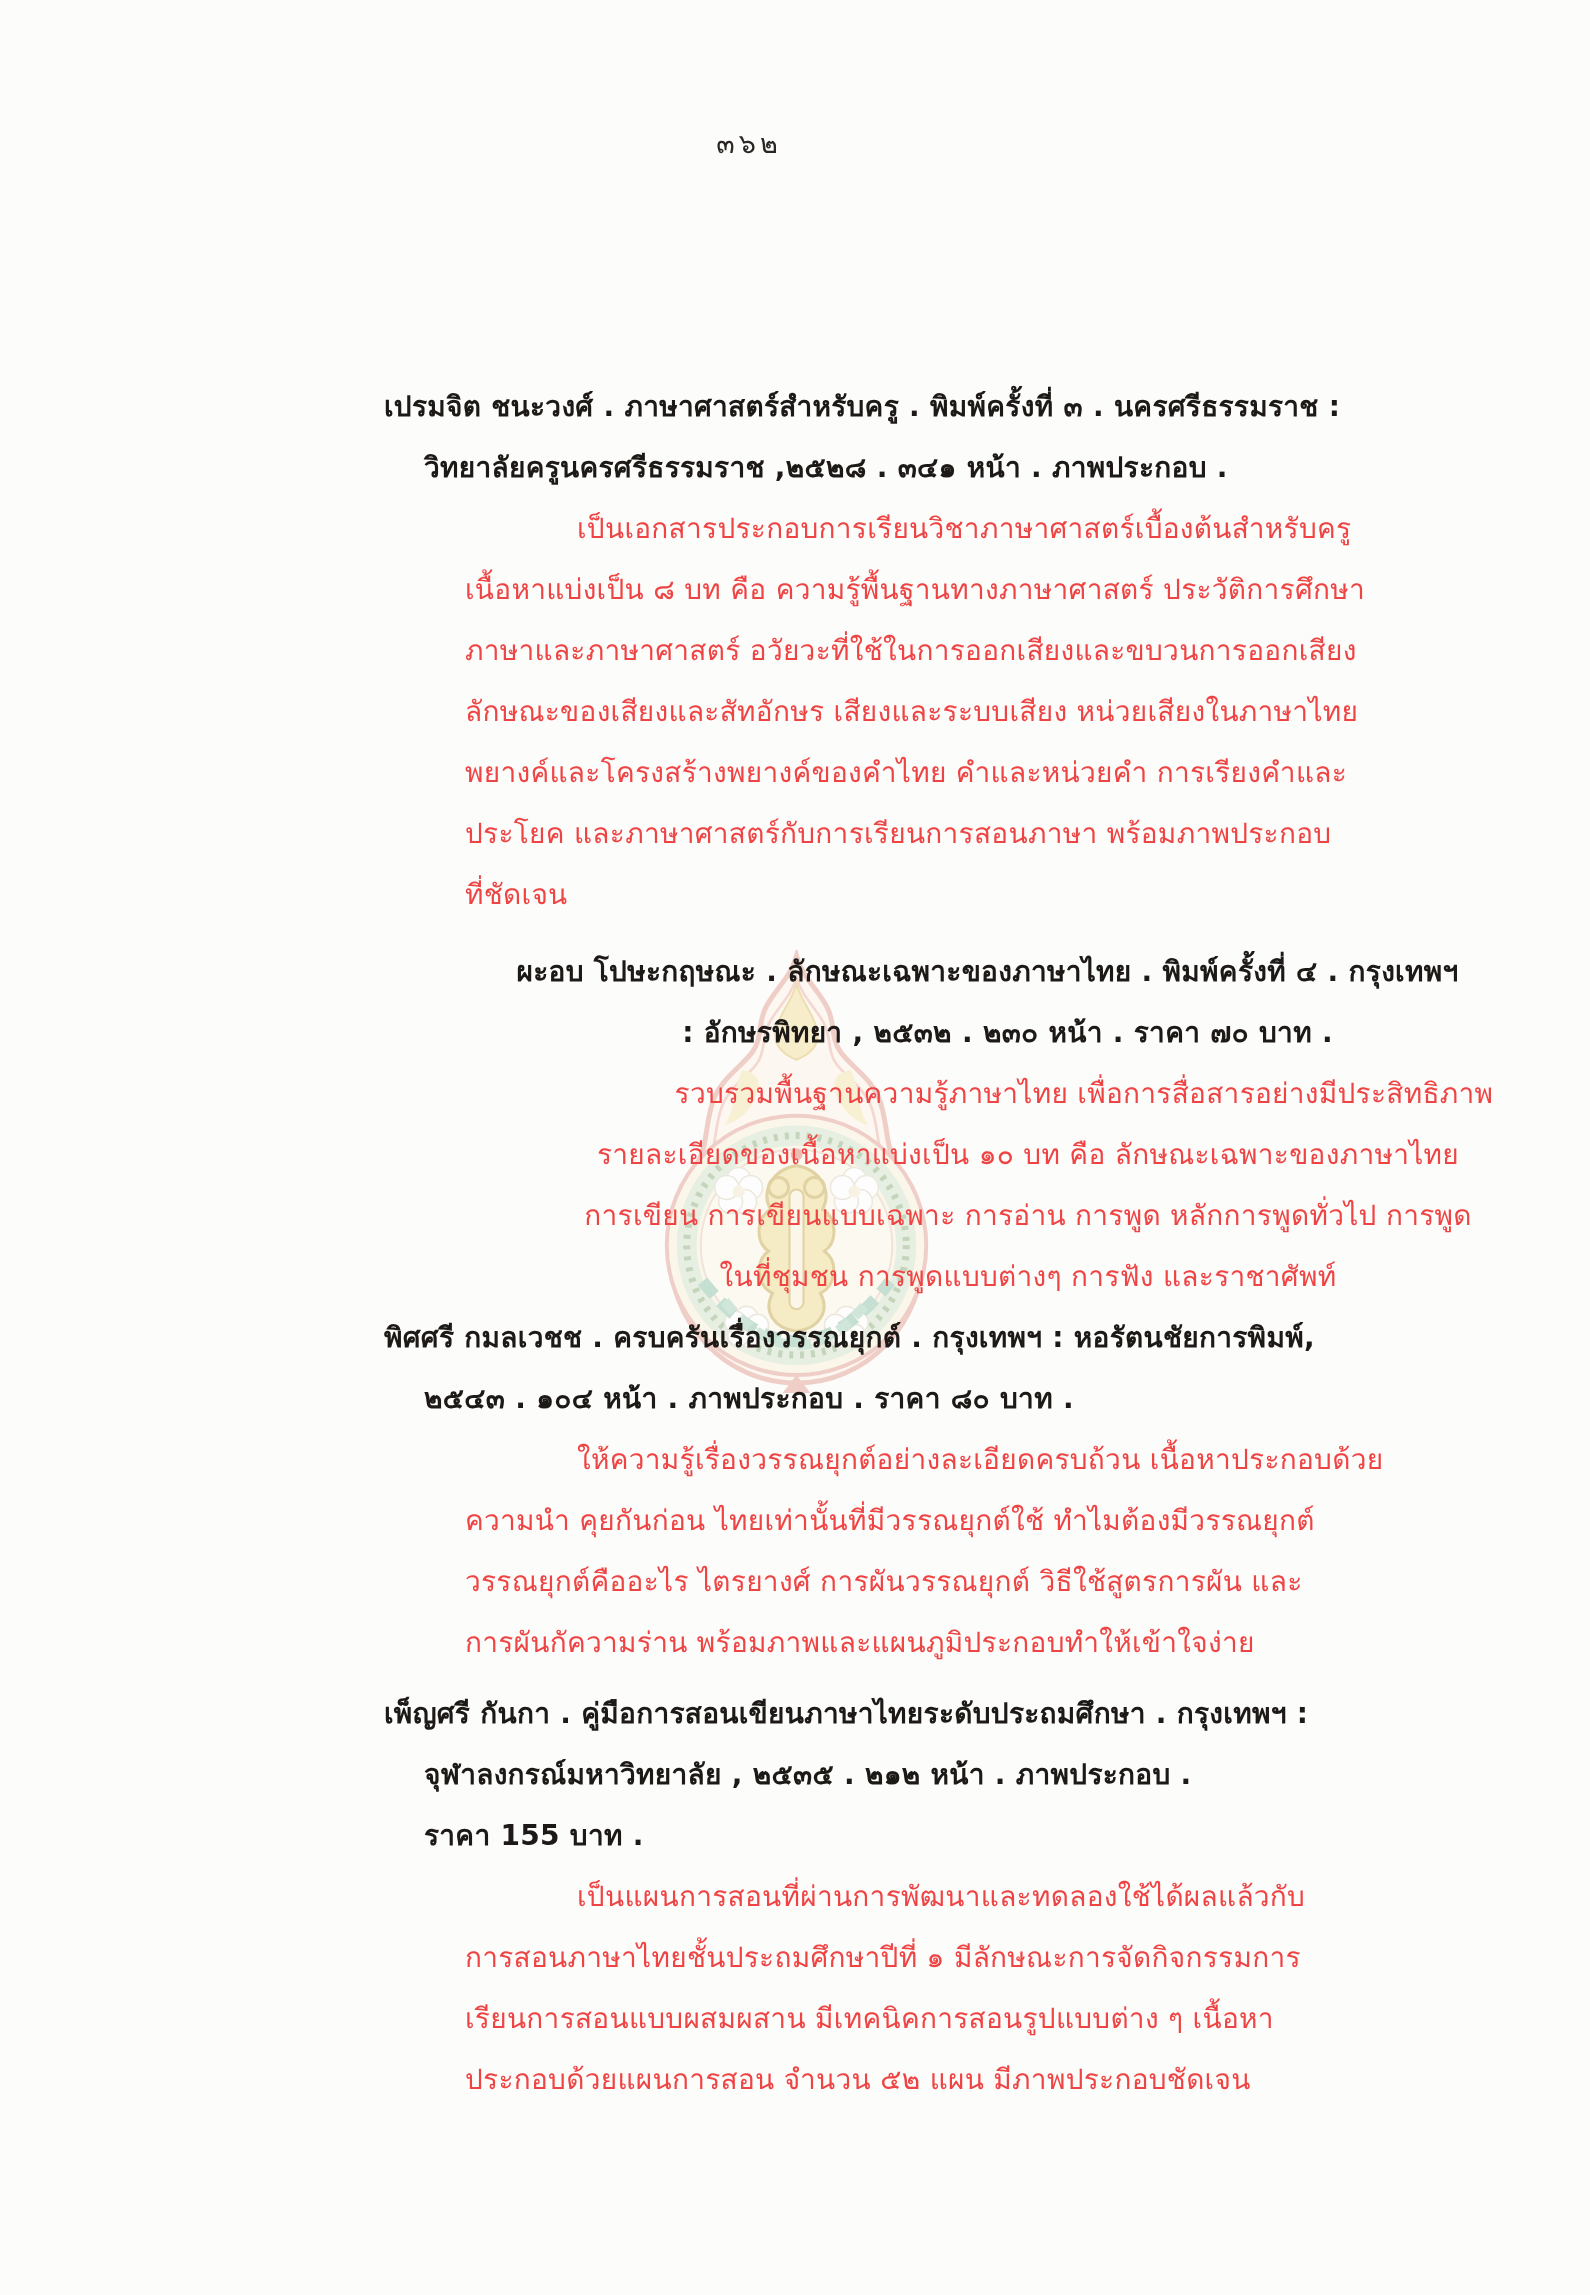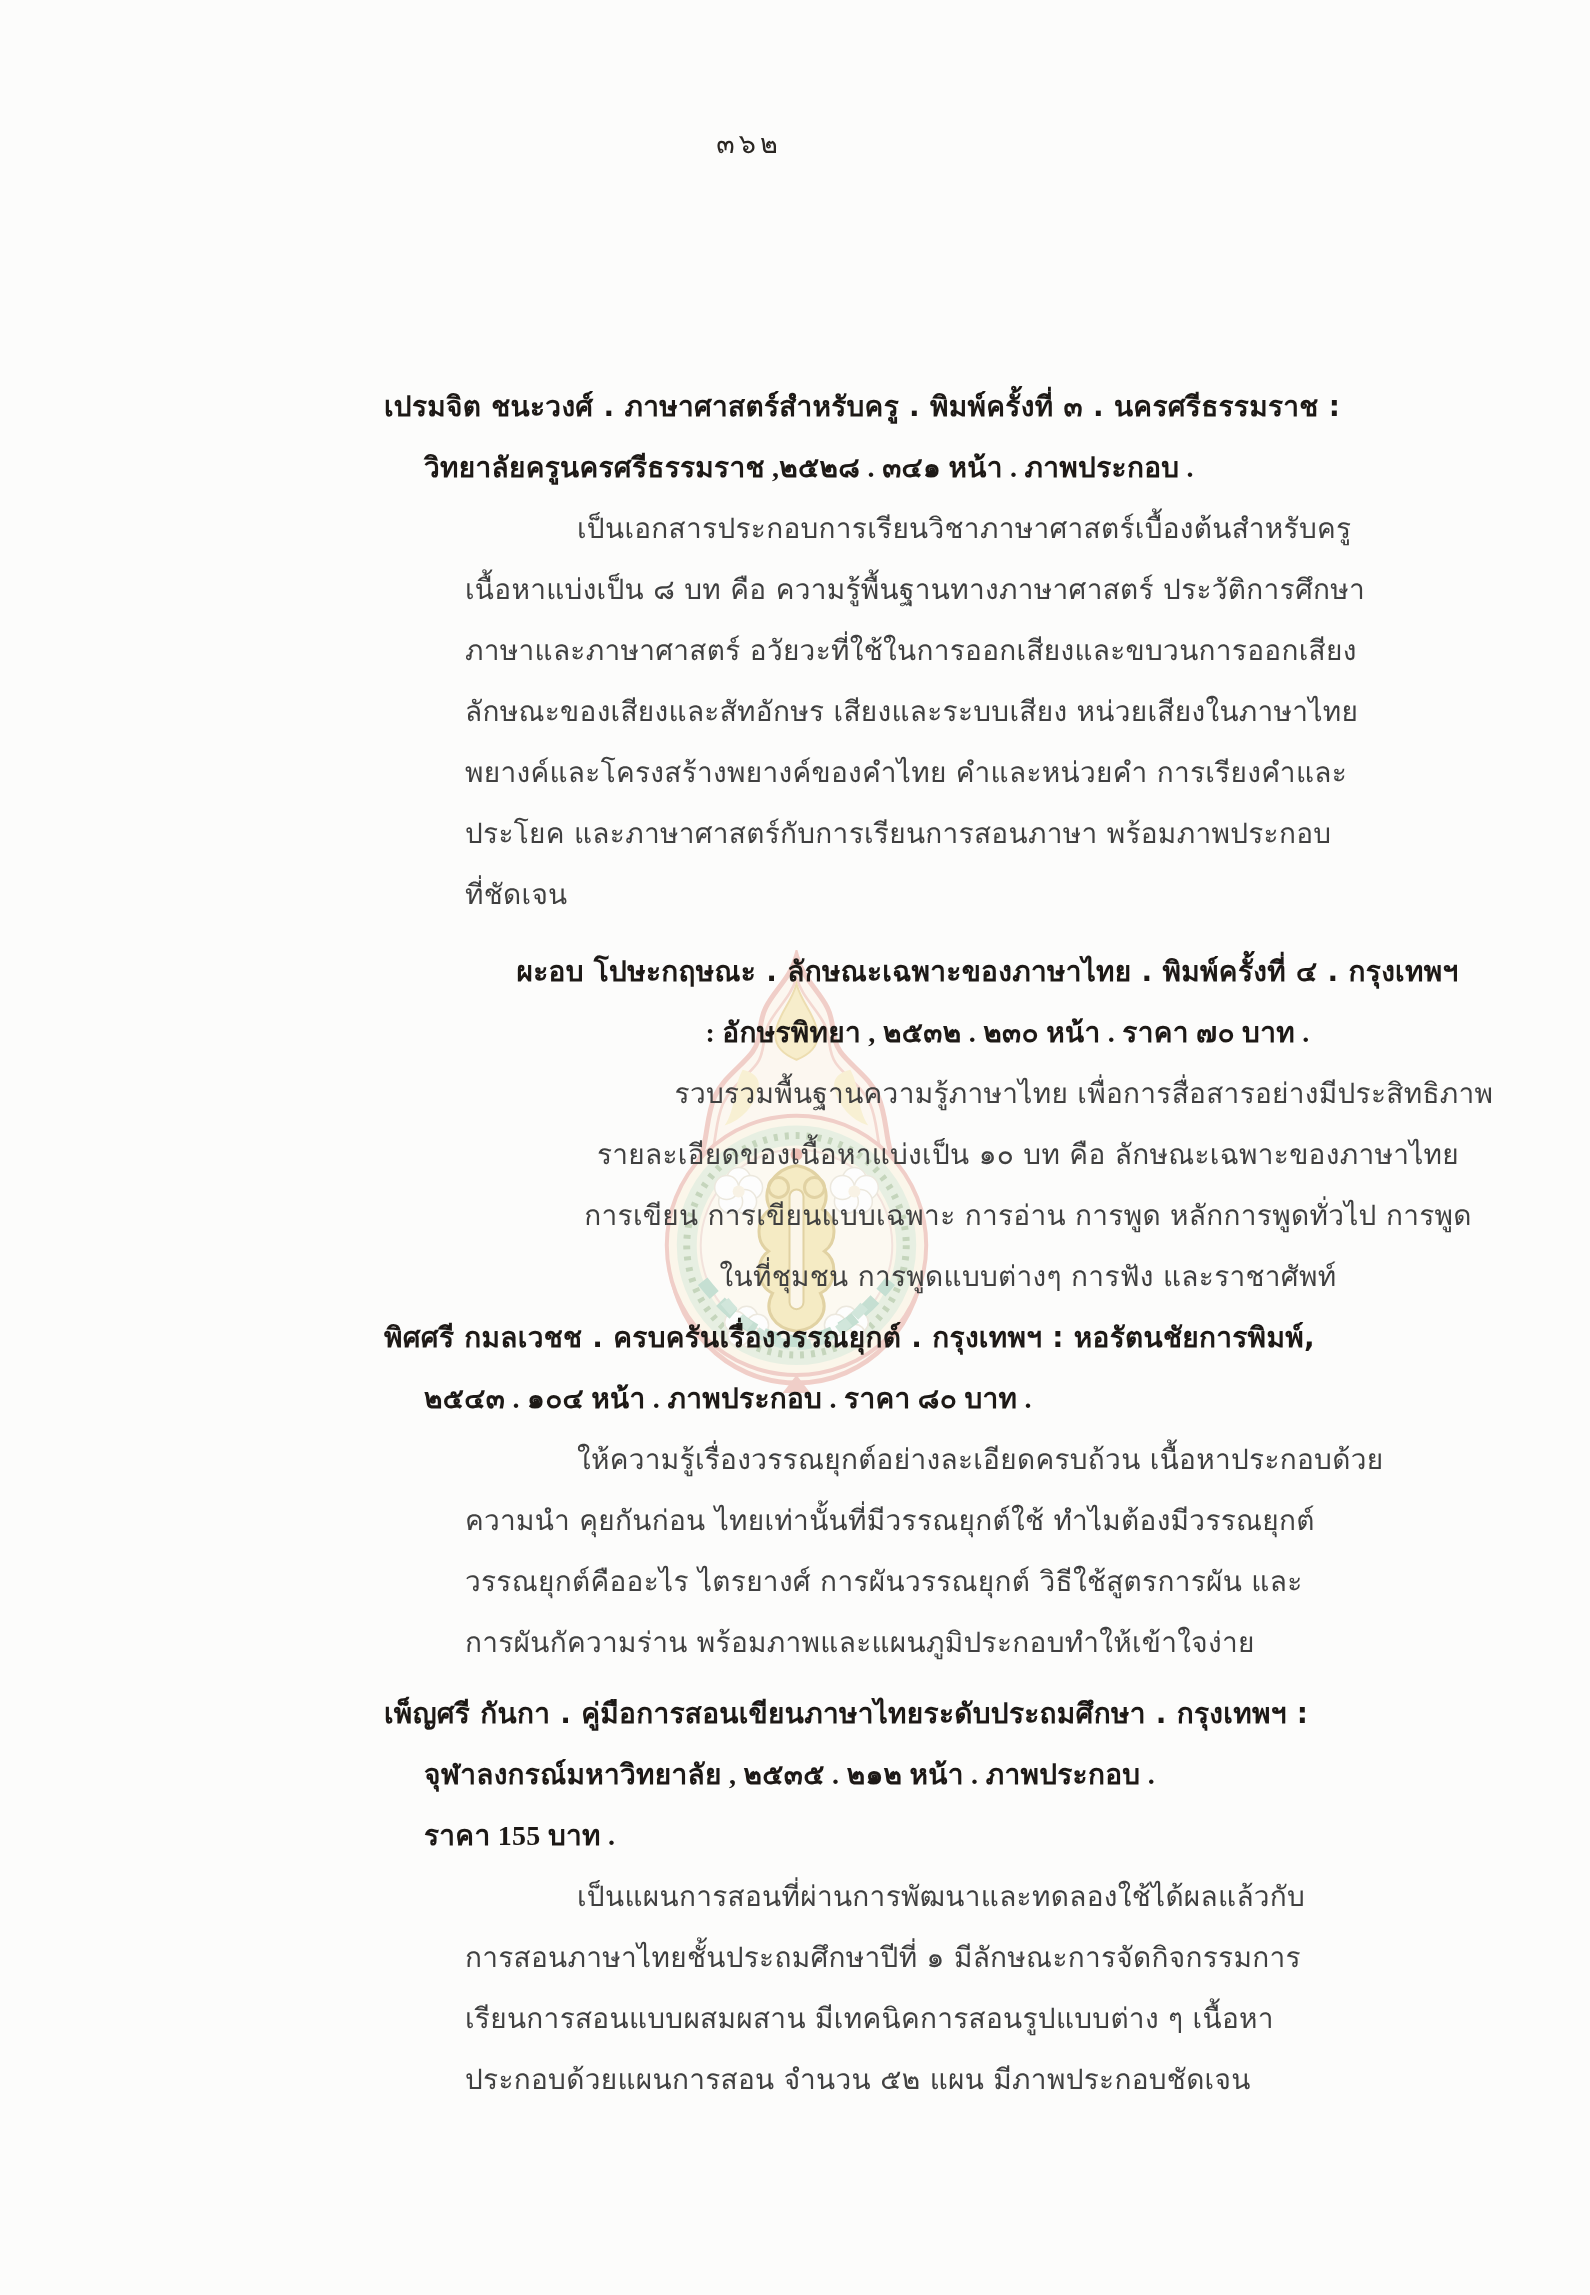--- a/index.html
+++ b/index.html
@@ -50,22 +50,22 @@
   .e4 { top: 1683px; }
   .line {
     height: 61px;
     line-height: 61px;
     font-size: 28px;
     white-space: nowrap;
     letter-spacing: 0.3px;
   }
   .cite { font-weight: 700; color: #1d1916; }
   .cite-first { margin-left: 384px; }
-  .cite-cont  { margin-left: 424px; font-family: Liberation Serif, serif; }
-  .desc { color: #404040; }
+  .cite-cont  { margin-left: 424px; }
+  .desc { color: #ef4444; }
   .desc-first { margin-left: 577px; }
   .desc-cont  { margin-left: 465px; }
 </style>
 </head>
 <body>
 
 <div class="page">
 
   <svg class="watermark" viewBox="0 0 300 448" aria-hidden="true">
     <g opacity="0.5">

